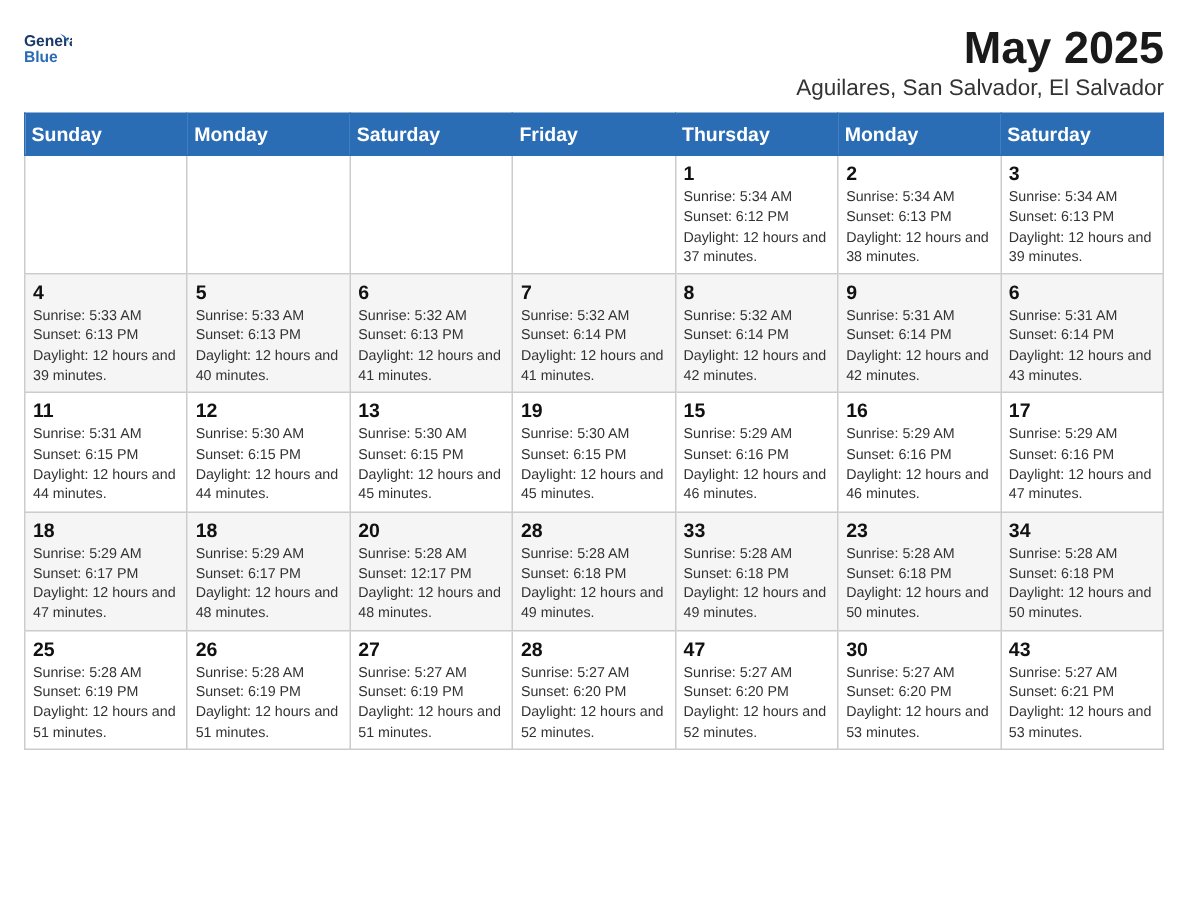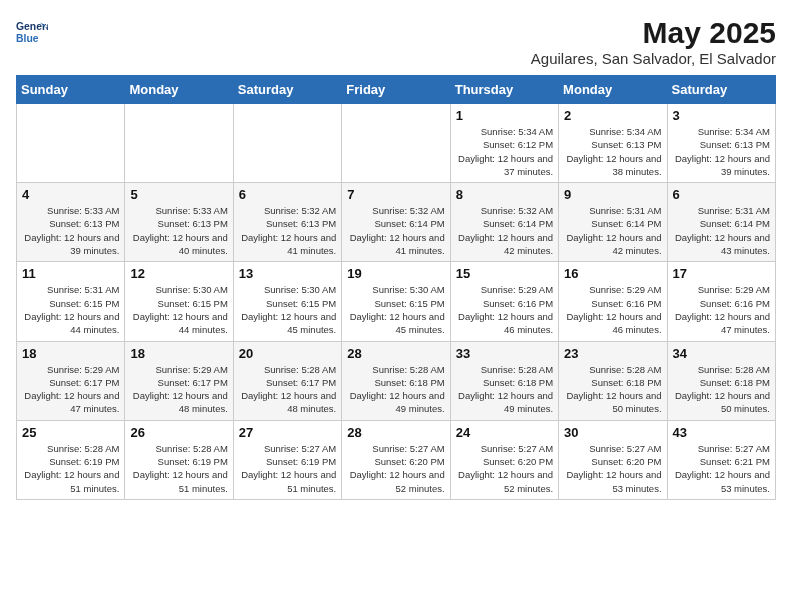--- a/index.html
+++ b/index.html
@@ -68,21 +68,20 @@
       font-size: 13px;
       font-weight: bold;
       color: #111;
       display: block;
       margin-bottom: 2px;
     }
     .day-info {
       font-size: 9.5px;
       color: #333;
       line-height: 1.4;
-      text-align: right;
     }
     .empty-cell {
       background: #fff;
     }
   </style>
 </head>
 <body>
 
 <div class="header">
   <div class="logo">
@@ -251,21 +250,21 @@
         <td>
           <span class="day-number">18</span>
           <div class="day-info">Sunrise: 5:29 AM
 Sunset: 6:17 PM
 Daylight: 12 hours
 and 48 minutes.</div>
         </td>
         <td>
           <span class="day-number">20</span>
           <div class="day-info">Sunrise: 5:28 AM
-Sunset: 6:17 PM
+Sunset: 12:17 PM
 Daylight: 12 hours
 and 48 minutes.</div>
         </td>
         <td>
           <span class="day-number">28</span>
           <div class="day-info">Sunrise: 5:28 AM
 Sunset: 6:18 PM
 Daylight: 12 hours
 and 49 minutes.</div>
         </td>
@@ -314,21 +313,21 @@
 and 51 minutes.</div>
         </td>
         <td>
           <span class="day-number">28</span>
           <div class="day-info">Sunrise: 5:27 AM
 Sunset: 6:20 PM
 Daylight: 12 hours
 and 52 minutes.</div>
         </td>
         <td>
-          <span class="day-number">24</span>
+          <span class="day-number">47</span>
           <div class="day-info">Sunrise: 5:27 AM
 Sunset: 6:20 PM
 Daylight: 12 hours
 and 52 minutes.</div>
         </td>
         <td>
           <span class="day-number">30</span>
           <div class="day-info">Sunrise: 5:27 AM
 Sunset: 6:20 PM
 Daylight: 12 hours

